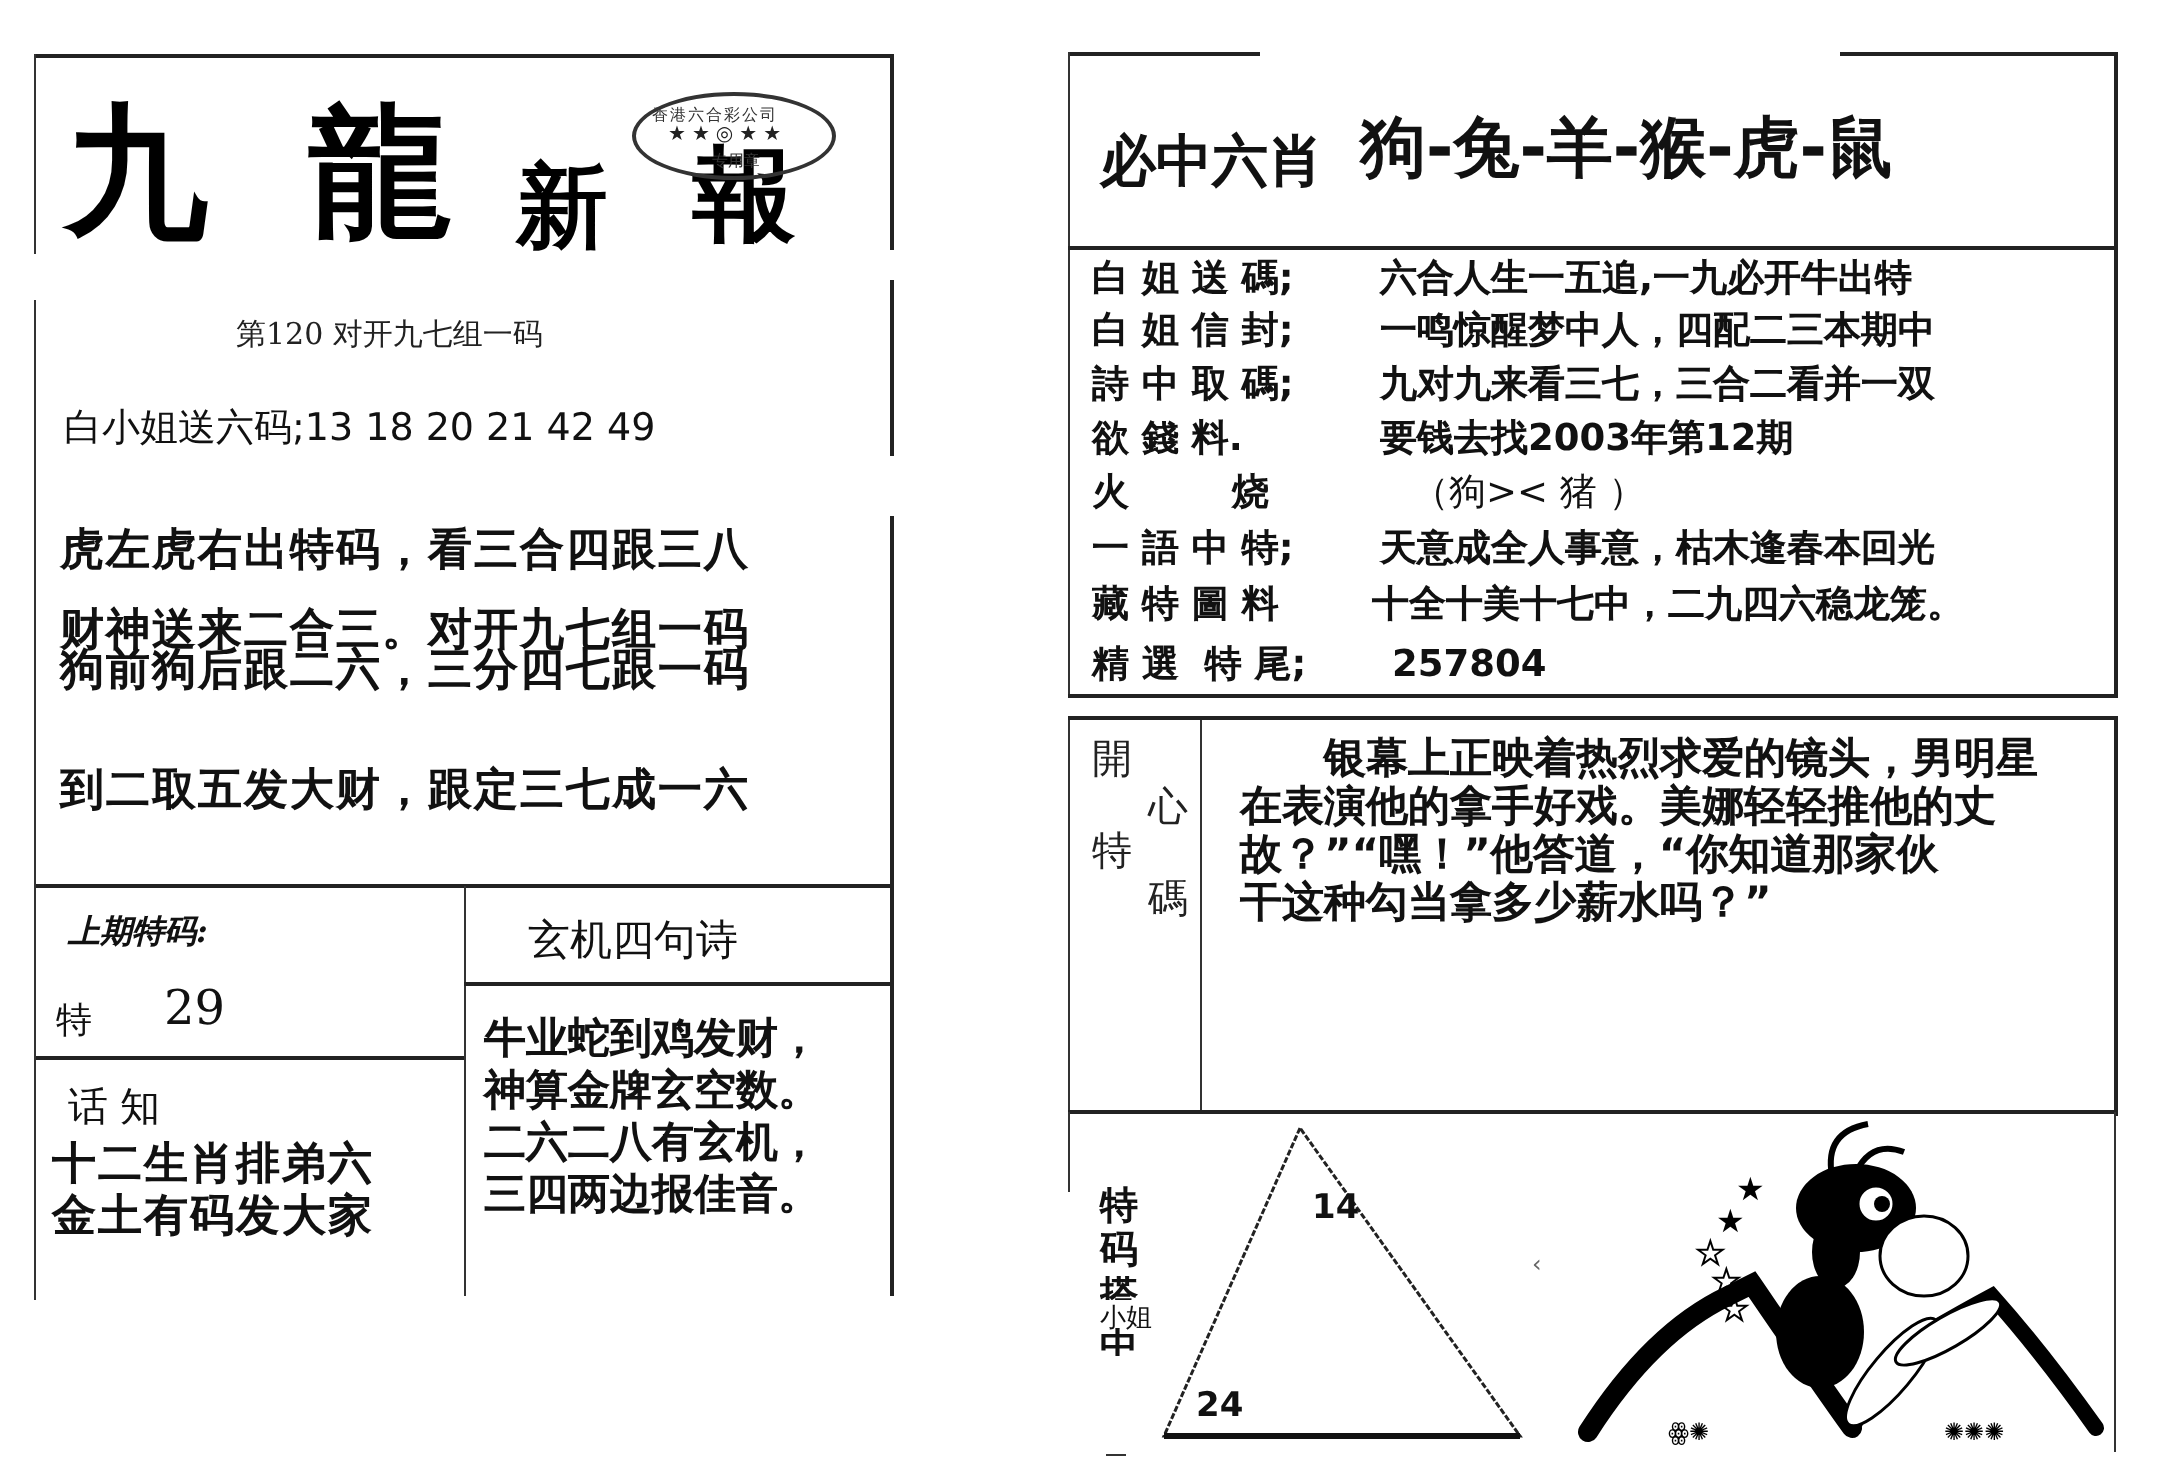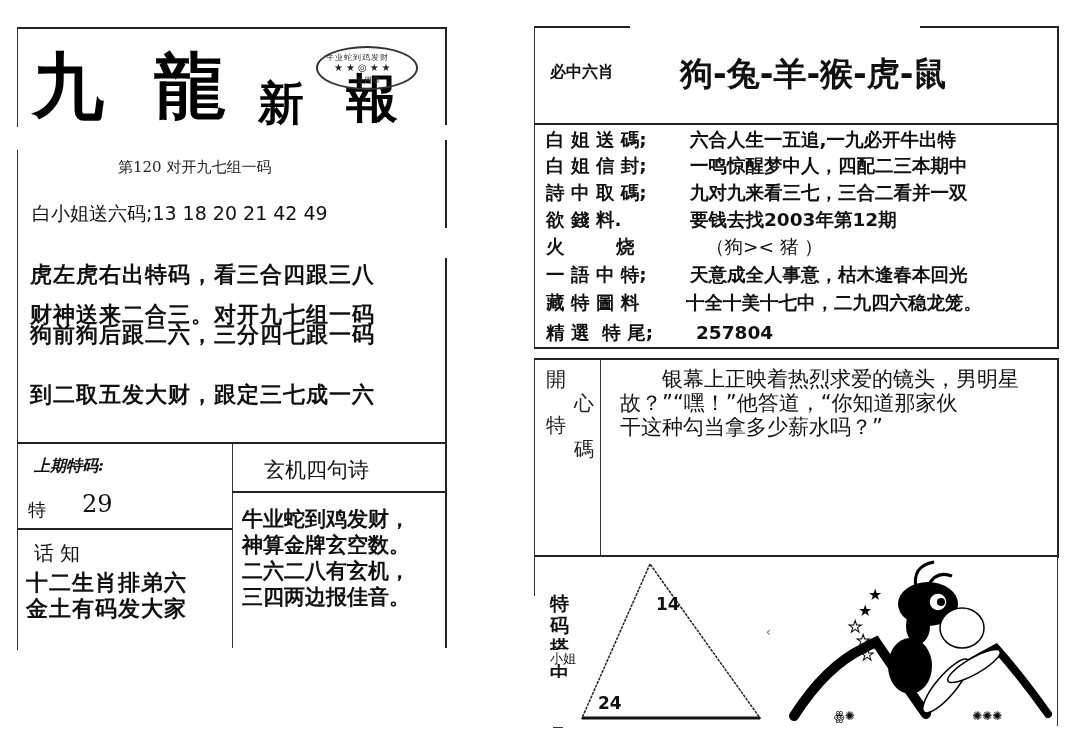--- a/index.html
+++ b/index.html
@@ -22,27 +22,27 @@
   .poem-line { position: absolute; left: 30px; font-size: 22px; font-weight: bold; white-space: nowrap; letter-spacing: 1px; }
   .last-label { position: absolute; left: 34px; top: 456px; font-family: "DejaVu Serif", serif; font-size: 16px; font-weight: bold; font-style: italic; white-space: nowrap; }
   .te-label { position: absolute; left: 28px; top: 498px; font-family: "DejaVu Serif", serif; font-size: 18px; }
   .te-value { position: absolute; left: 82px; top: 490px; font-family: "DejaVu Serif", serif; font-size: 24px; }
   .notice-label { position: absolute; left: 34px; top: 540px; font-family: "DejaVu Serif", serif; font-size: 20px; letter-spacing: 6px; }
   .notice-line { position: absolute; left: 26px; font-size: 22px; font-weight: bold; white-space: nowrap; letter-spacing: 1px; line-height: 1; }
   .xj-title { position: absolute; left: 264px; top: 456px; font-size: 21px; white-space: nowrap; }
   .xj-line { position: absolute; left: 242px; font-size: 21px; font-weight: bold; white-space: nowrap; line-height: 1; }
 
   
-  .bz-label { position: absolute; left: 550px; top: 62px; font-size: 16px; font-weight: bold; white-space: nowrap; font-family: Liberation Serif, serif; }
+  .bz-label { position: absolute; left: 550px; top: 62px; font-size: 28px; font-weight: bold; white-space: nowrap; font-family: Liberation Serif, serif; }
   .bz-value { position: absolute; left: 680px; top: 52px; font-size: 33px; font-weight: bold; white-space: nowrap; }
   .info-row { position: absolute; left: 546px; font-size: 18.5px; white-space: nowrap; line-height: 1; }
   .info-key { display: inline-block; font-weight: bold; }
   .info-val { display: inline-block; font-weight: bold; }
   .kai-col { position: absolute; font-family: "DejaVu Serif", serif; font-size: 20px; color: #222; }
-  .story { position: absolute; left: 620px; top: 367px; width: 430px; font-size: 21px; line-height: 24px; font-weight: normal; }
+  .story { position: absolute; left: 620px; top: 367px; width: 430px; font-size: 21px; line-height: 24px; font-weight: bold; }
   .story p { margin: 0; white-space: nowrap; }
   .tm-label { position: absolute; left: 550px; font-size: 19px; font-weight: bold; line-height: 1; }
   .tm-sub { position: absolute; left: 550px; top: 650px; font-size: 13px; }
   .tri-num { position: absolute; font-size: 17px; font-weight: bold; }
 </style>
 </head>
 <body>
 
 <div>
 
@@ -52,21 +52,21 @@
   <div class="thin-v" style="left:17px; top:150px; height:500px;"></div>
   <div class="line-v" style="left:445px; top:140px; height:88px;"></div>
   <div class="line-v" style="left:445px; top:258px; height:390px;"></div>
 
   <div>
     <span class="masthead-char" style="left:32px; top:50px; font-size:72px;">九</span>
     <span class="masthead-char" style="left:154px; top:50px; font-size:72px;">龍</span>
     <span class="masthead-char" style="left:258px; top:80px; font-size:46px;">新</span>
     <span class="masthead-char" style="left:346px; top:72px; font-size:52px;">報</span>
     <div class="stamp">
-      <span class="stamp-top">牛业蛇到鸡发财</span>
+      <span class="stamp-top">香港六合彩公司</span>
       <span class="stamp-stars">★★◎★★</span>
       <span class="stamp-bottom">专用章</span>
     </div>
   </div>
 
   <div class="subtitle">第120 对开九七组一码</div>
 
   <div class="six-codes">
     <span>白小姐送六码</span><span>;</span><span>13  18  20  21  42  49</span>
   </div>
@@ -136,20 +136,21 @@
     <div class="info-row" style="top:324px;"><span class="info-key" style="width:150px; white-space:pre;">精 選  特 尾;</span><span class="info-val">257804</span></div>
   </div>
 
   <div>
     <span class="kai-col" style="left:546px; top:366px;">開</span>
     <span class="kai-col" style="left:574px; top:390px;">心</span>
     <span class="kai-col" style="left:546px; top:412px;">特</span>
     <span class="kai-col" style="left:574px; top:436px;">碼</span>
     <div class="story">
       <p>　　银幕上正映着热烈求爱的镜头，男明星</p>
+      <p>在表演他的拿手好戏。美娜轻轻推他的丈</p>
       <p>故？”“嘿！”他答道，“你知道那家伙</p>
       <p>干这种勾当拿多少薪水吗？”</p>
     </div>
   </div>
 
   <div>
     <span class="tm-label" style="top:594px;">特</span>
     <span class="tm-label" style="top:616px;">码</span>
     <span class="tm-label" style="top:638px; height:12px; overflow:hidden;">搭</span>
     <span class="tm-sub">小姐</span>

